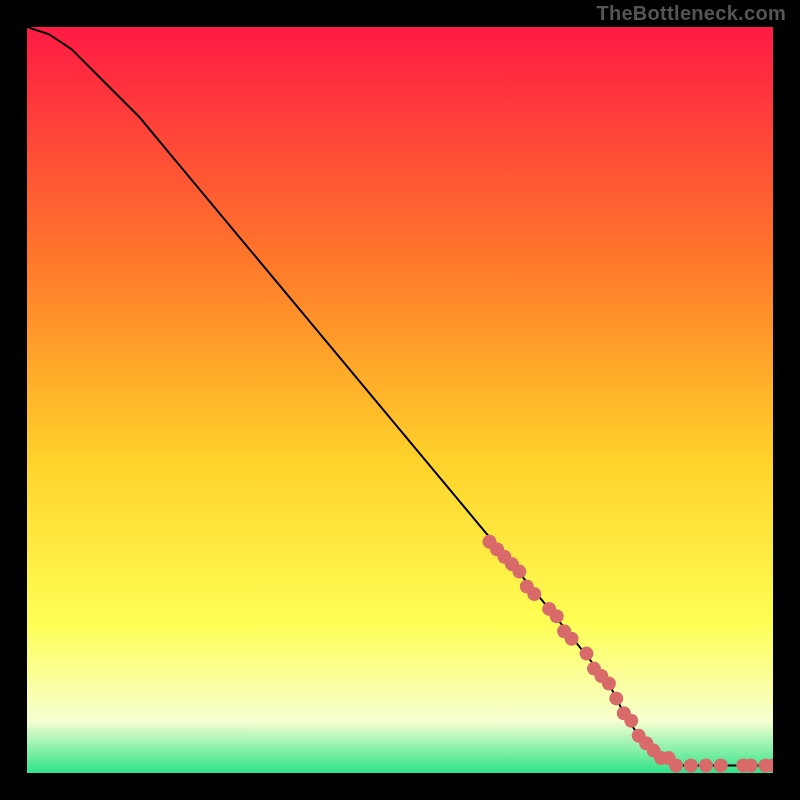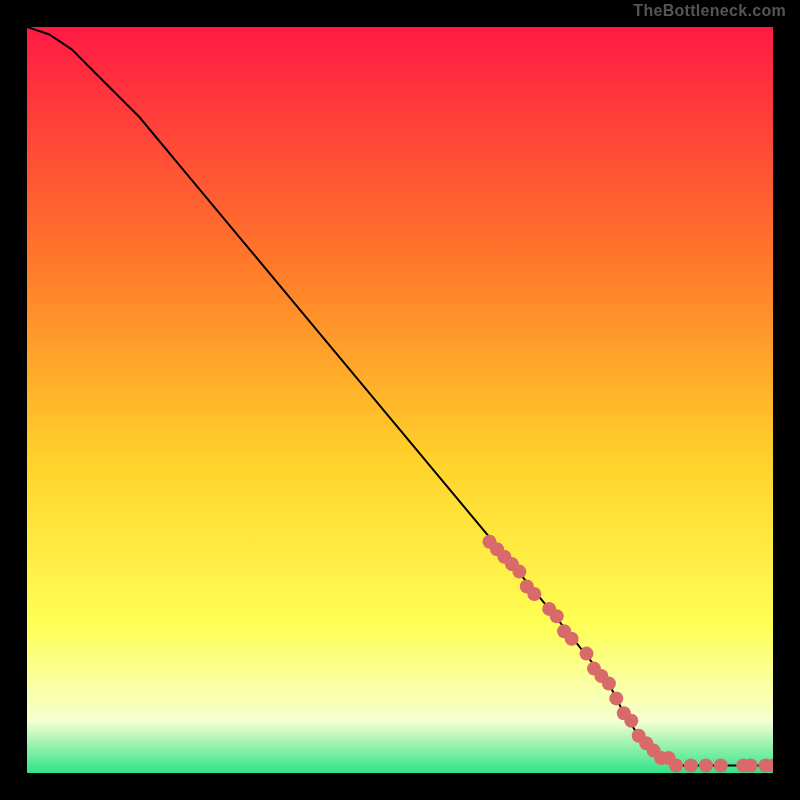--- a/index.html
+++ b/index.html
@@ -15,21 +15,21 @@
     position: relative;
     width: 800px;
     height: 800px;
     background: #000;
   }
   .watermark {
     position: absolute;
     top: 2px;
     right: 14px;
     color: #555;
-    font-size: 16px;
+    font-size: 20px;
     font-weight: 600;
     letter-spacing: 0.3px;
     z-index: 10;
     user-select: none;
   }
   .plot {
     position: absolute;
     left: 27px;
     top: 27px;
     width: 746px;

